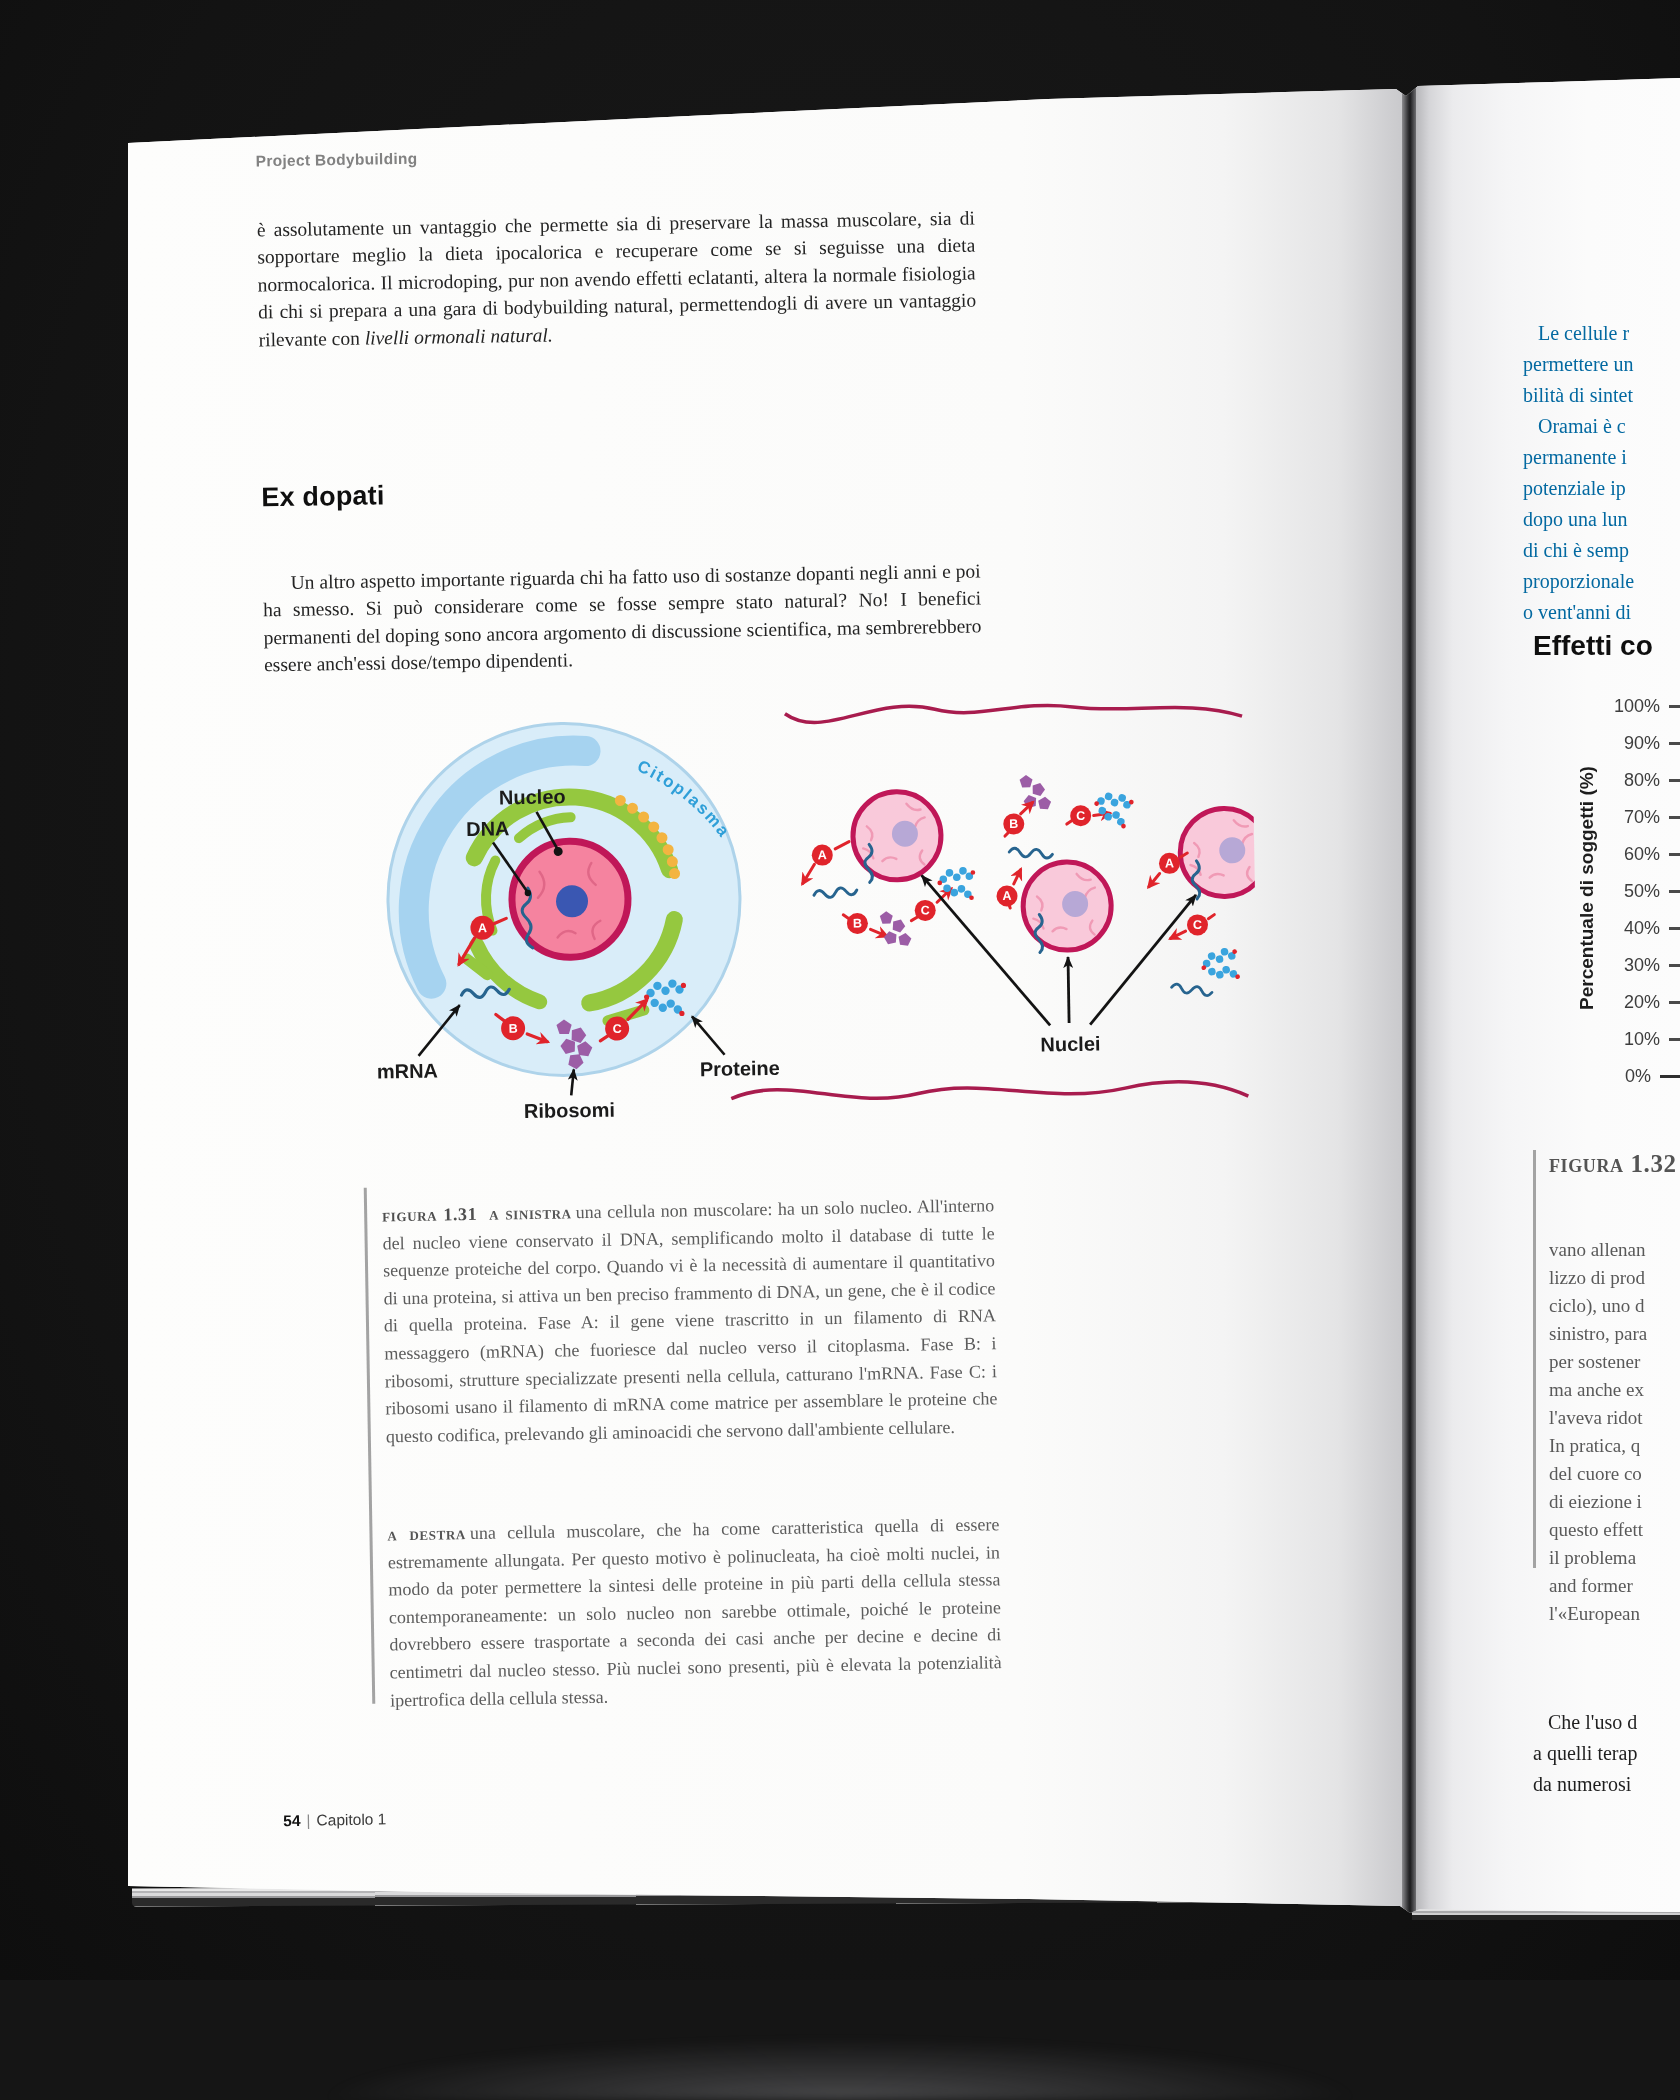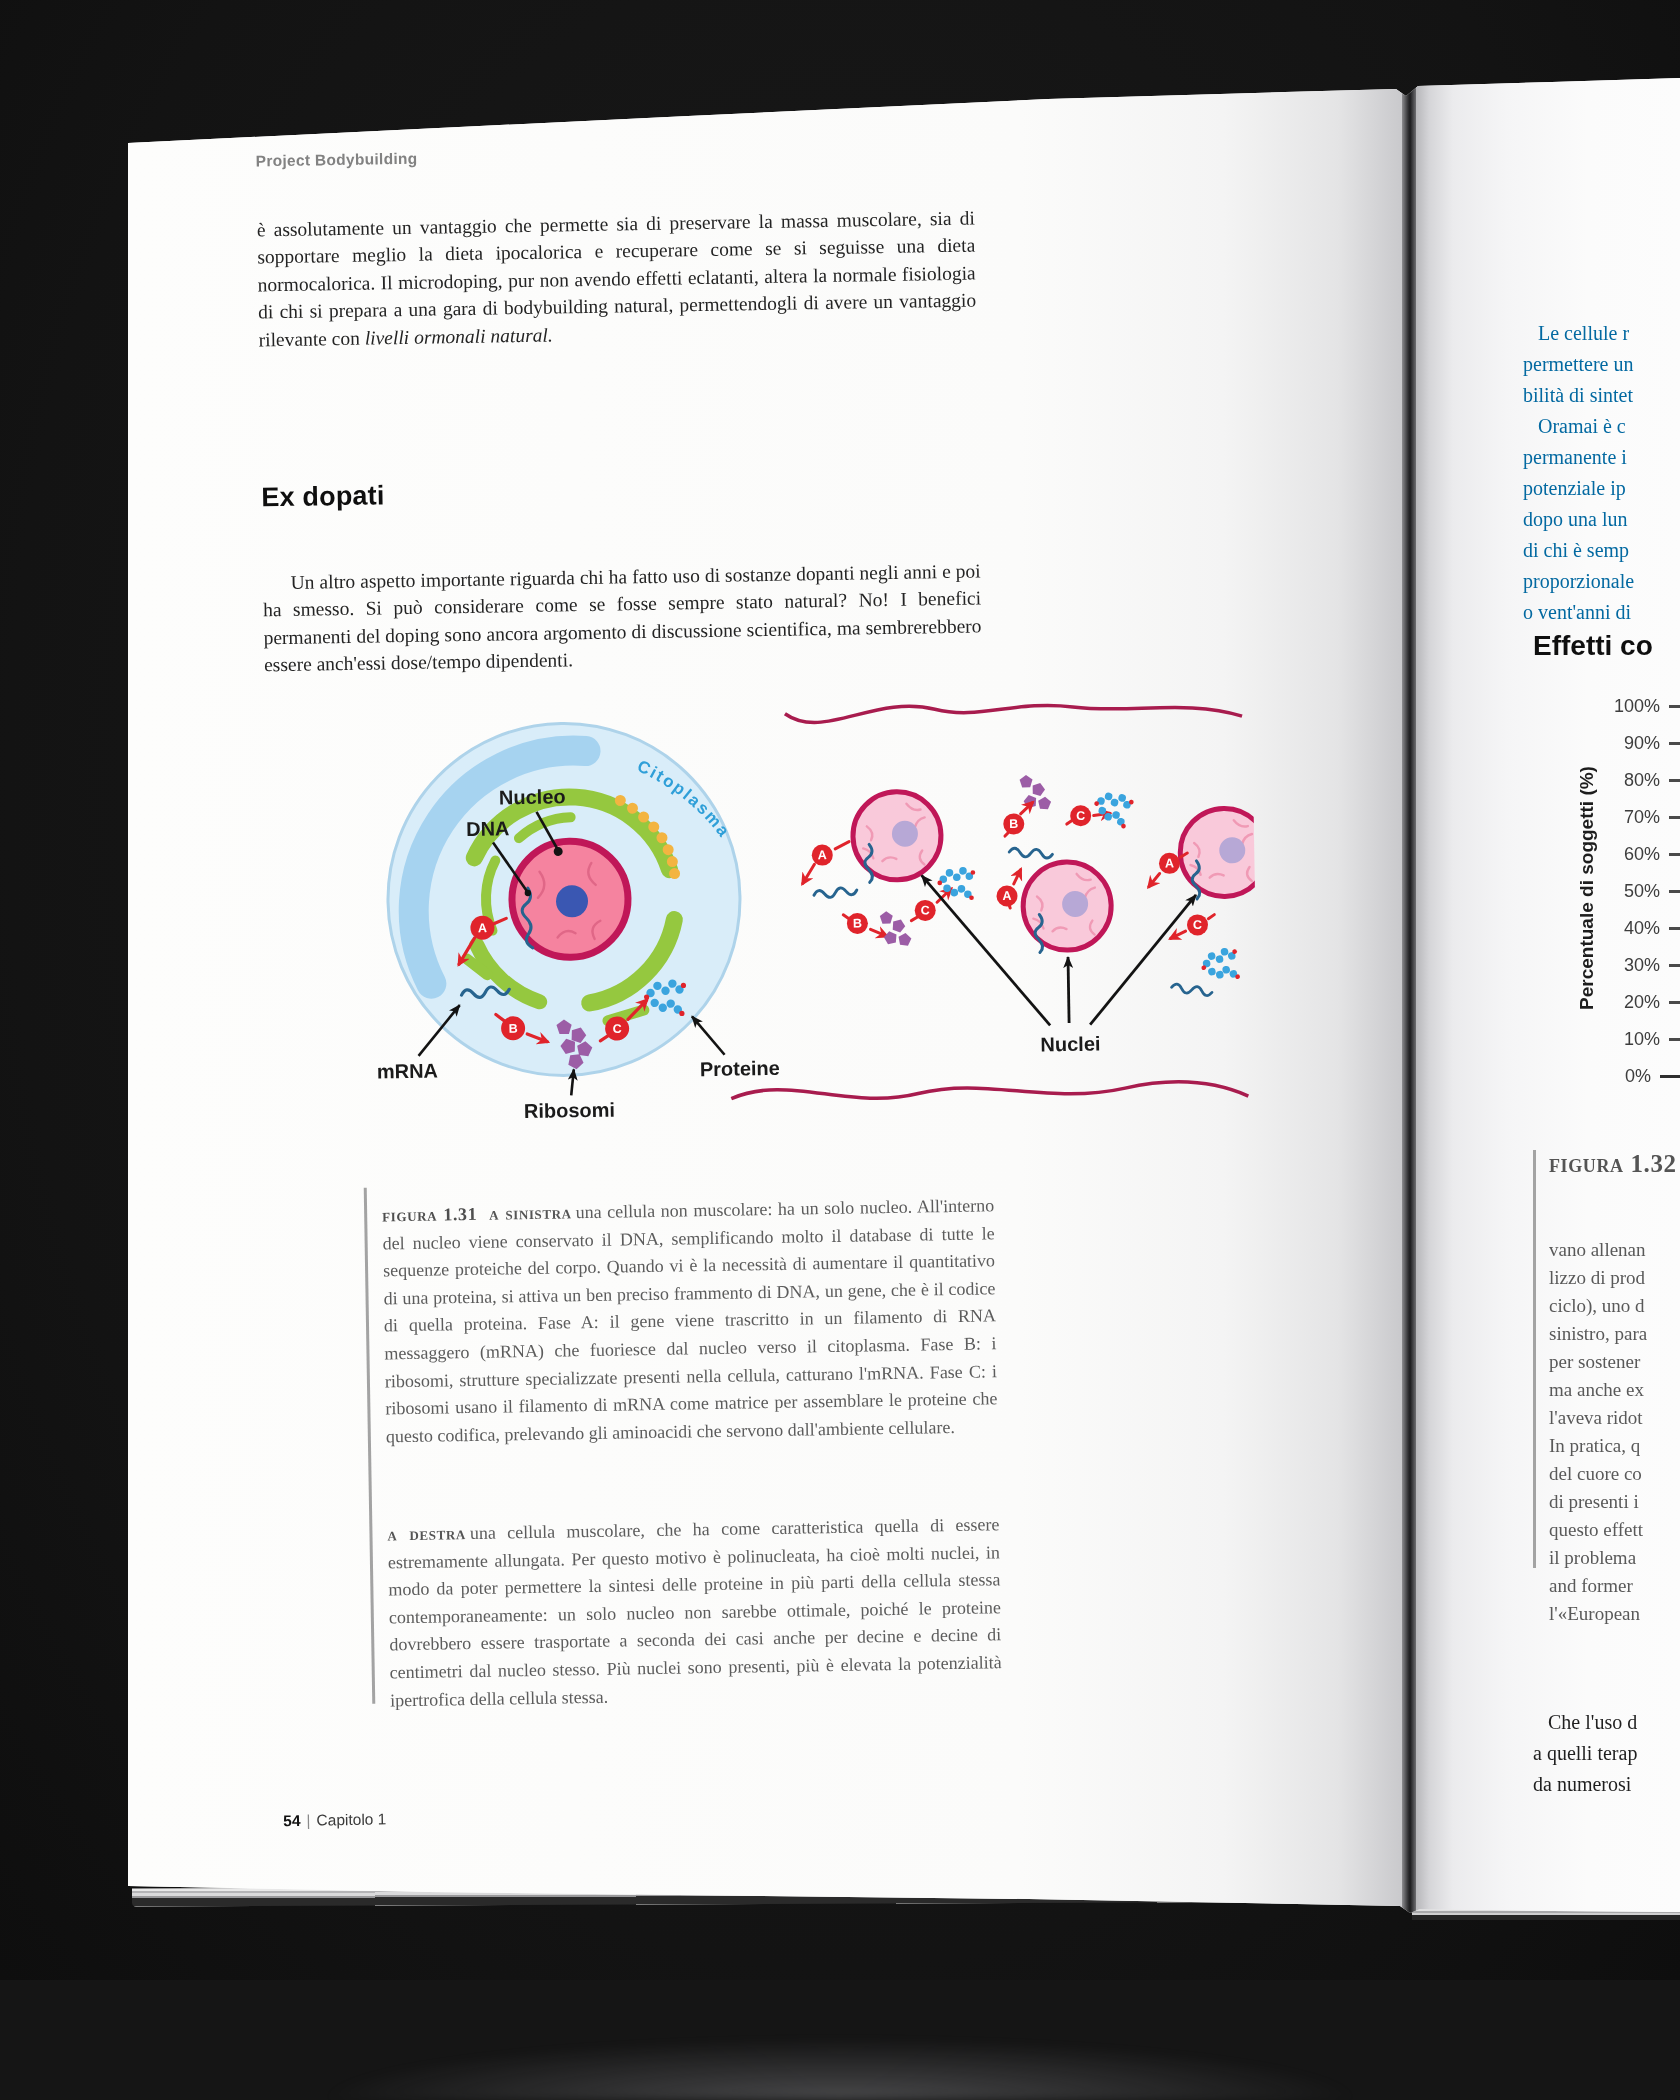--- a/index.html
+++ b/index.html
@@ -364,21 +364,21 @@
         </div>
           <div class="tick-row">
           <span class="tick-label">0%</span>
           <span class="tick-dash"></span>
         </div>
       </div>
 
       <div class="cap-bar-right"></div>
       <div class="rp-figlabel">figura 1.32</div>
       <div class="rp-caption-lines">
-        <div>vano allenan</div><div>lizzo di prod</div><div>ciclo), uno d</div><div>sinistro, para</div><div>per sostener</div><div>ma anche ex</div><div>l'aveva ridot</div><div>In pratica, q</div><div>del cuore co</div><div>di presenti i</div><div>questo effett</div><div>il problema</div><div>and former</div><div>l'«European</div>
+        <div>vano allenan</div><div>lizzo di prod</div><div>ciclo), uno d</div><div>sinistro, para</div><div>per sostener</div><div>ma anche ex</div><div>l'aveva ridot</div><div>In pratica, q</div><div>del cuore co</div><div>di eiezione i</div><div>questo effett</div><div>il problema</div><div>and former</div><div>l'«European</div>
       </div>
 
       <div class="rp-closing">
         <div>   Che l'uso d</div><div>a quelli terap</div><div>da numerosi</div>
       </div>
     </div>
   </div>
 </div>
 
 </body></html>

